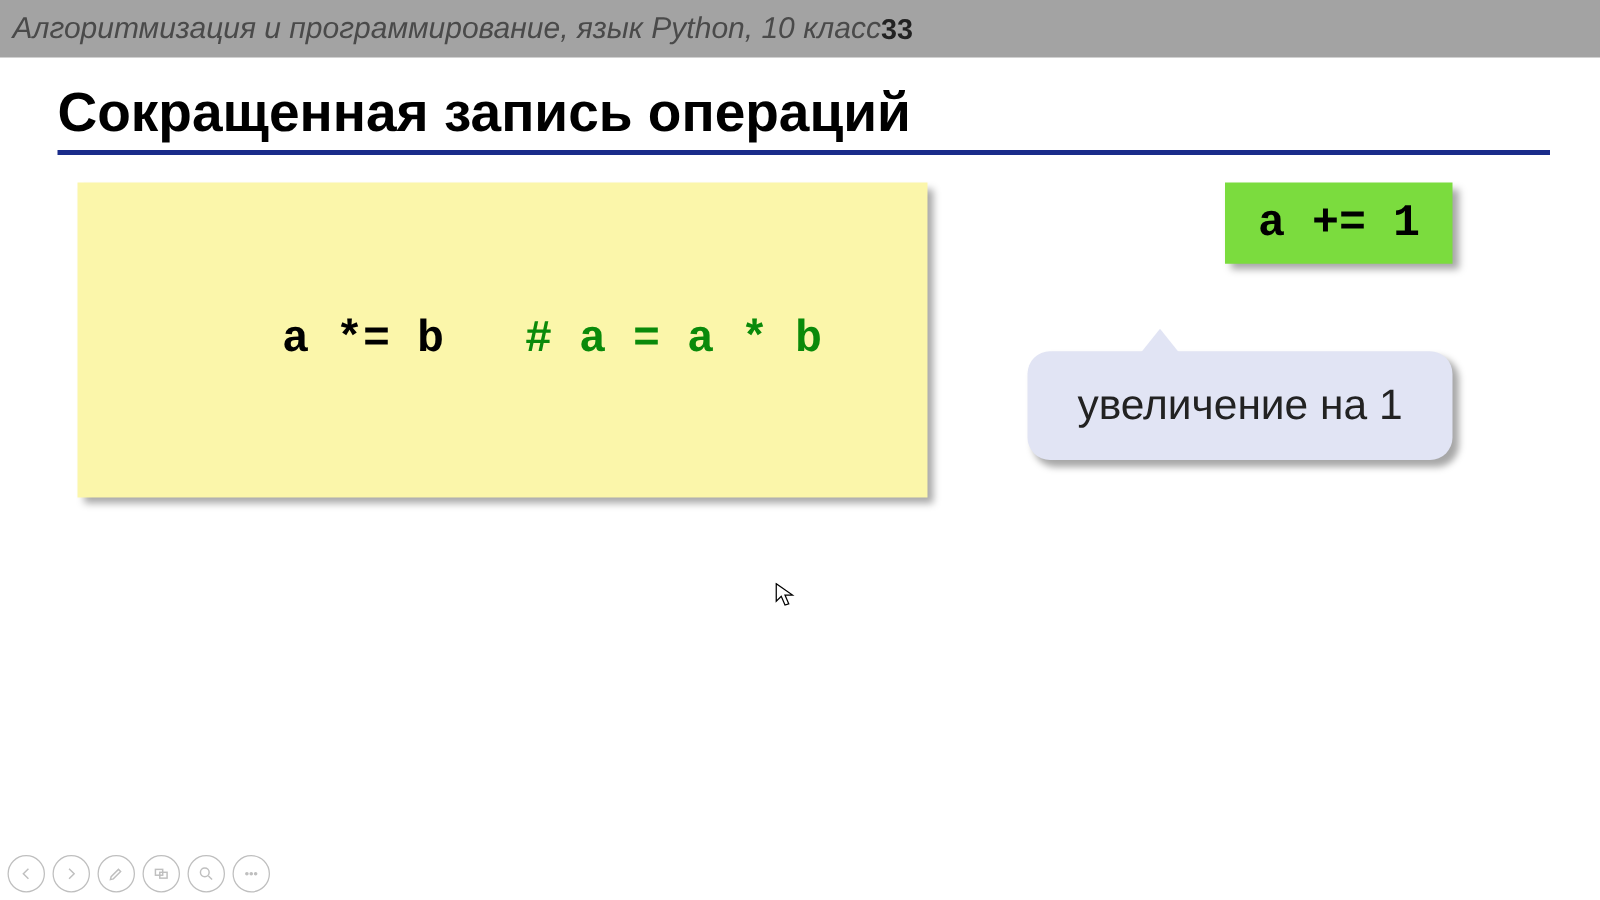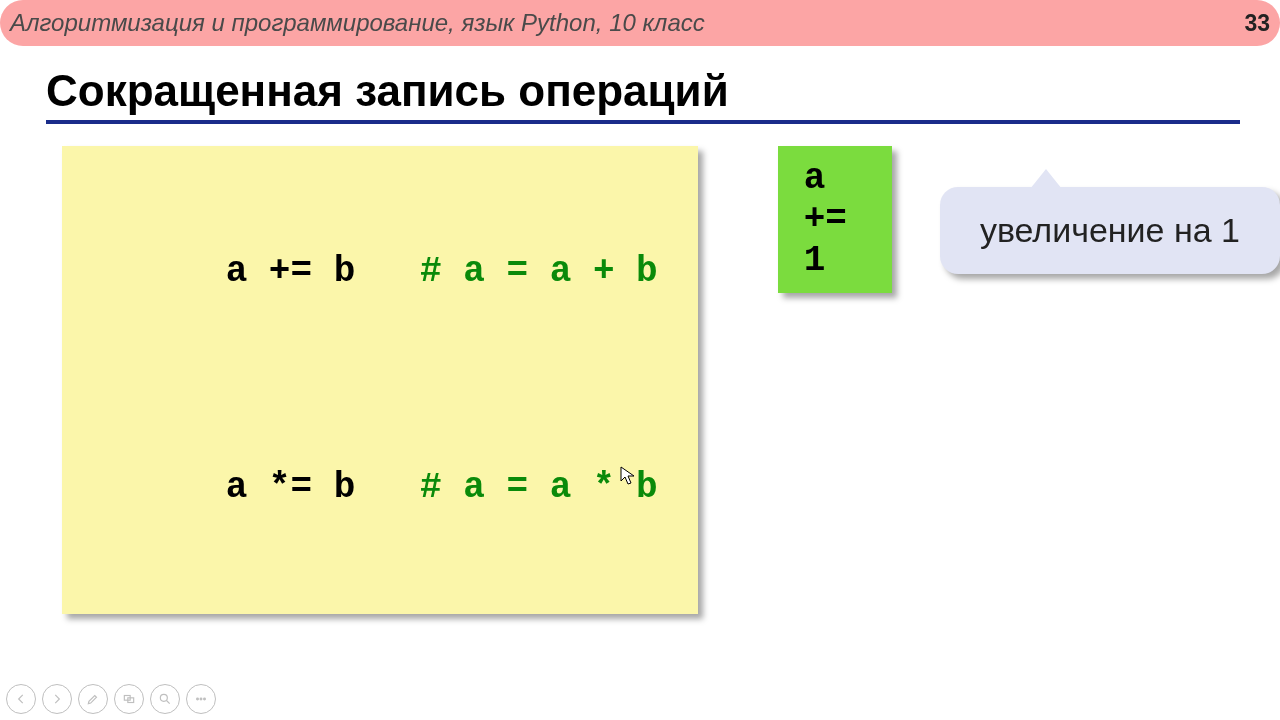--- a/index.html
+++ b/index.html
@@ -6,27 +6,25 @@
     margin: 0;
     padding: 0;
     width: 1280px;
     height: 720px;
     font-family: Arial, Helvetica, sans-serif;
     background: #fff;
     overflow: hidden;
     position: relative;
   }
   .header-bar {
-    background: #fca5a5;
+    background: #a3a3a3;
     height: 46px;
     display: flex;
     align-items: center;
-    justify-content: space-between;
     padding: 0 10px;
-    border-radius: 23px;
   }
   .header-title {
     font-style: italic;
     font-size: 24px;
     color: #4a4a4a;
     font-weight: 500;
   }
   .page-num {
     font-size: 23px;
     color: #222;
@@ -58,22 +56,22 @@
   .code-line {
     font-family: "Courier New", monospace;
     font-weight: bold;
     font-size: 36px;
     line-height: 2.0;
     white-space: pre;
   }
   .side {
     margin-left: 80px;
     display: flex;
-    flex-direction: row;
-    align-items: center;
+    flex-direction: column;
+    align-items: flex-end;
     gap: 48px;
   }
   .snippet-box {
     background: #7bdc3e;
     box-shadow: 5px 5px 6px rgba(0,0,0,.35);
     padding: 12px 26px;
     font-family: "Courier New", monospace;
     font-weight: bold;
     font-size: 36px;
     color: #000;
@@ -141,23 +139,20 @@
   <div class="header-title">Алгоритмизация и программирование, язык Python, 10 класс</div>
   <div class="page-num">33</div>
 </div>
 
 <div class="slide-title">Сокращенная запись операций</div>
 <div class="title-rule"></div>
 
 <div class="content">
   <div class="code-box">
     <div class="code-line">
-      <span class="c-black">a += b</span><span>   </span><span class="c-green"># a = a + b</span>
-    </div>
-    <div class="code-line">
       <span class="c-black">a *= b</span><span>   </span><span class="c-green"># a = a * b</span>
     </div>
 
   </div>
 
   <div class="side">
     <div class="snippet-box">a += 1</div>
     <div class="callout-wrap">
       <div class="callout">увеличение на 1</div>
     </div>

